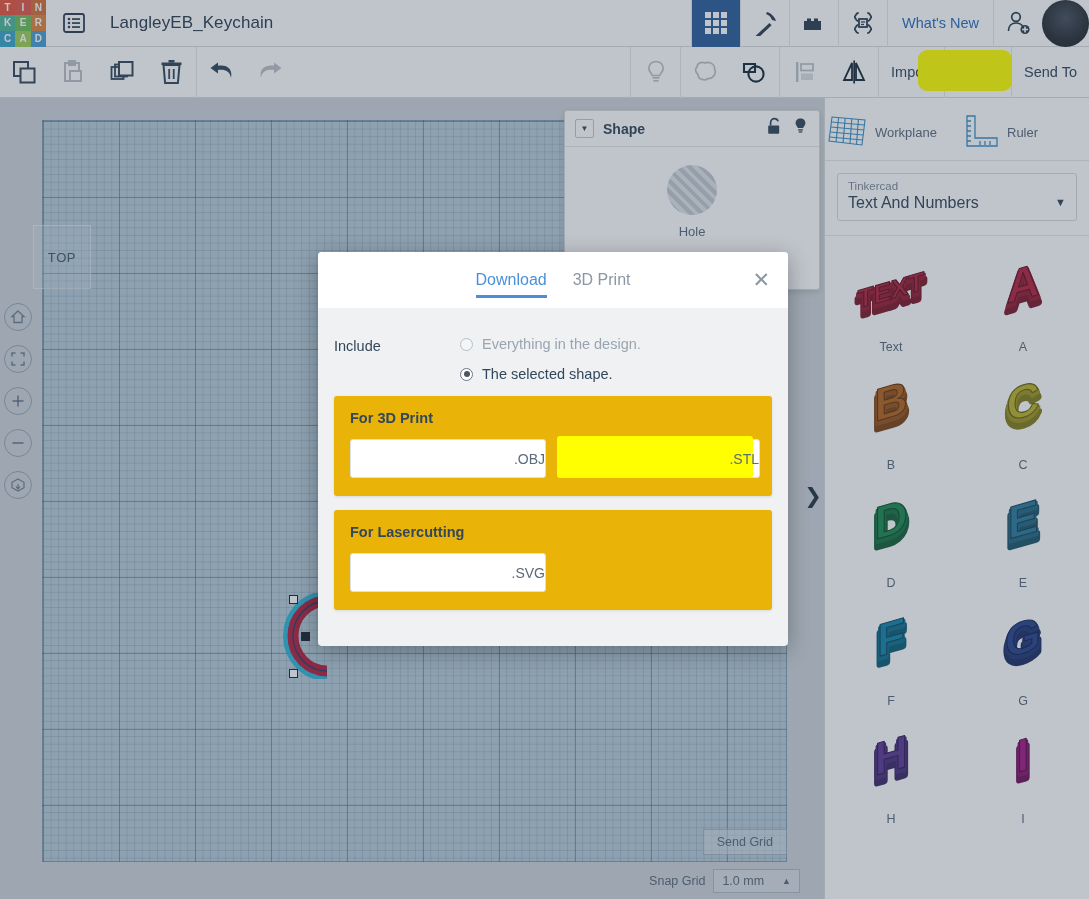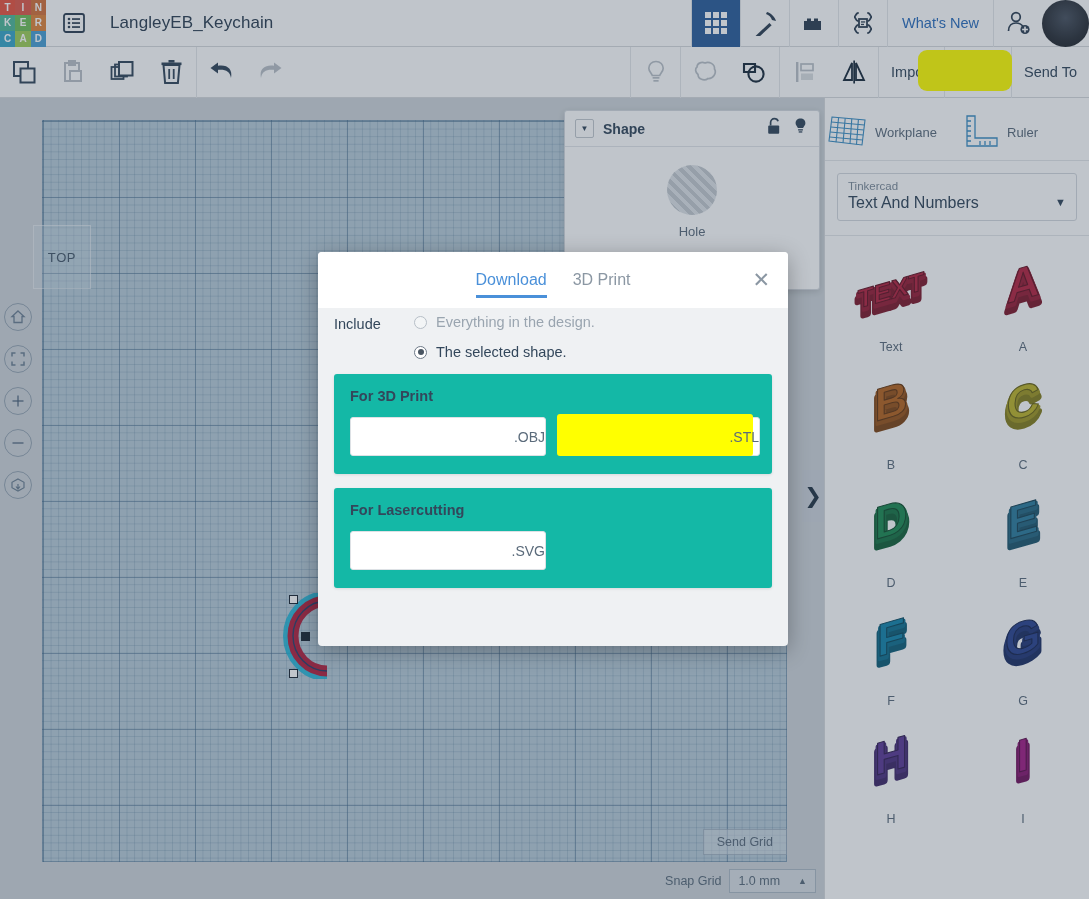--- a/index.html
+++ b/index.html
@@ -104,21 +104,21 @@
     border: 1.4px solid #1a2633;
   }
   .edit-grid-btn {
     position: absolute; right: 37px; bottom: 44px;
     padding: 5px 13px; font-size: 12.5px; color: #5a6b7b;
     border: 1px solid rgba(120,140,160,.45); background: rgba(222,228,233,.5);
     cursor: pointer;
   }
   .snap-bar {
     position: absolute; right: 0; bottom: 0; height: 36px;
-    display: flex; align-items: center; gap: 8px; padding-right: 8px;
+    display: flex; align-items: center; gap: 8px; padding-right: 24px;
     font-size: 12.5px; color: #5a6b7b;
   }
   .snap-val {
     padding: 4px 8px; border: 1px solid rgba(120,140,160,.45);
     background: rgba(226,231,236,.55); display: flex; align-items: center; gap: 18px;
     cursor: pointer;
   }
   .collapse-arrow {
     position: absolute; right: 0; top: 372px; width: 22px; height: 52px;
     background: rgba(200,210,220,.35);
@@ -195,36 +195,36 @@
   }
   .m-tab.active { color: #4a90d9; }
   .m-tab.active::after {
     content: ''; position: absolute; left: 0; right: 0; bottom: 10px;
     height: 3px; background: #4a90d9;
   }
   .m-close {
     position: absolute; right: 18px; top: 17px; font-size: 21px;
     color: #8b97a3; cursor: pointer; line-height: 1;
   }
-  .m-include { display: flex; padding: 6px 0 0 16px; }
+  .m-include { display: flex; padding: 28px 0 0 16px; gap: 46px; }
   .m-inc-label { font-size: 14.5px; color: #33475b; width: 80px; padding-top: 2px; }
   .m-radio-row { display: flex; align-items: center; gap: 9px; margin-bottom: 14px; cursor: pointer; }
   .radio {
     width: 13px; height: 13px; border-radius: 50%;
     border: 1px solid #b7bfc7; background: #f3f5f6; flex: 0 0 13px;
     display: flex; align-items: center; justify-content: center;
   }
   .radio.checked { border-color: #6d7987; background: #fff; }
   .radio.checked::after {
     content: ''; width: 6px; height: 6px; border-radius: 50%; background: #4a5662;
   }
   .m-radio-text { font-size: 14.5px; color: #33475b; }
   .m-radio-row.disabled .m-radio-text { color: #9aa5b0; }
   .m-card {
-    margin: 0 16px 14px; background: #14b8a6; border-radius: 3px;
+    margin: 0 16px 14px; background: #eab308; border-radius: 3px;
     padding: 14px 16px 18px; box-shadow: 0 1px 3px rgba(0,0,0,.10);
   }
   .m-card-title { font-size: 14.5px; color: #33475b; font-weight: bold; margin-bottom: 13px; }
   .m-btn-row { display: flex; gap: 18px; }
   .fmt-btn {
     flex: 1; height: 39px; border: 1px solid #dde1e5; border-radius: 3px;
     background: #fff; display: flex; align-items: center; justify-content: flex-end;
     font-size: 14px; color: #5b6b7b; cursor: pointer; position: relative;
   }
   .fmt-btn.half { flex: 0 0 196px; }

